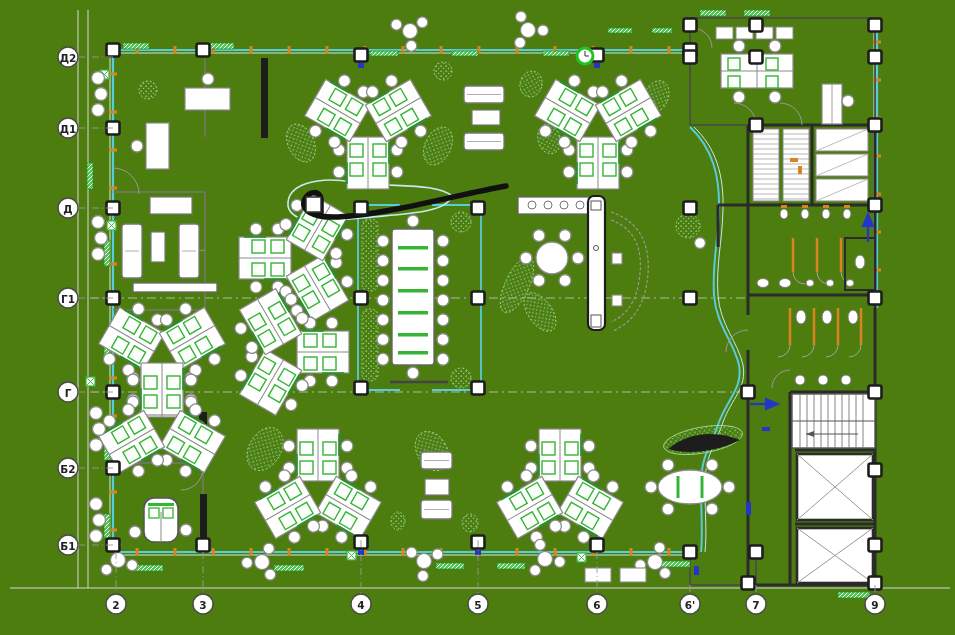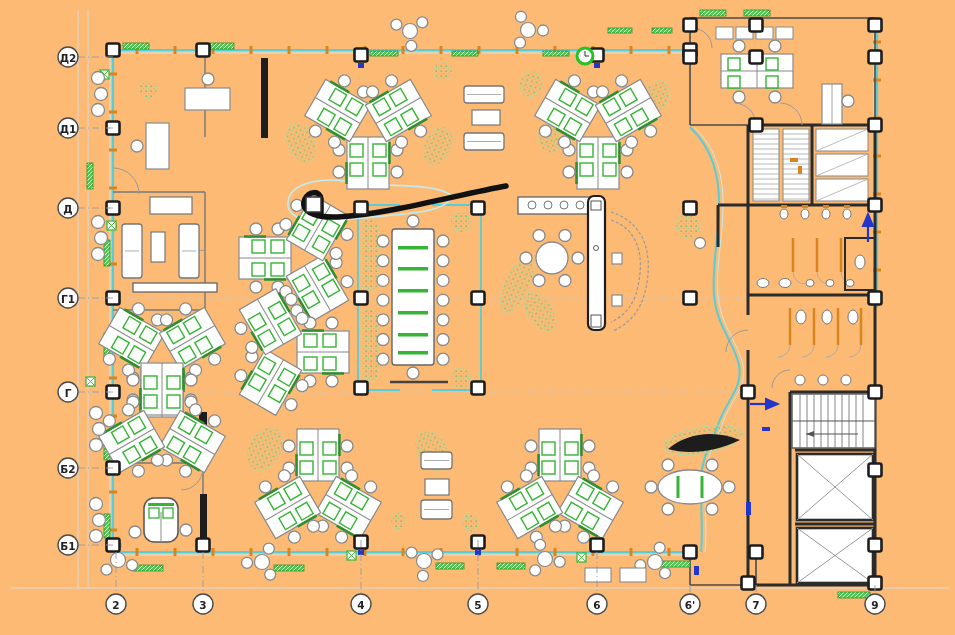--- a/index.html
+++ b/index.html
@@ -1,16 +1,16 @@
 <!DOCTYPE html>
 <html><head>
 <meta charset="utf-8">
 <style>
   html,body{margin:0;padding:0;background:#ffffff;}
-  figure{margin:0;width:955px;height:635px;overflow:hidden;position:relative;background:#fdba74;}
+  figure{margin:0;width:955px;height:635px;overflow:hidden;position:relative;background:#4d7c0f;}
   svg{display:block;}
   text{font-family:"DejaVu Sans","Liberation Sans",sans-serif;}
 </style>
 </head>
 <body>
 
 <figure>
   <svg id="plan" width="955" height="635" viewBox="0 0 955 635" xmlns="http://www.w3.org/2000/svg">
     <defs>
       <pattern id="dots" width="5" height="5" patternUnits="userSpaceOnUse">

